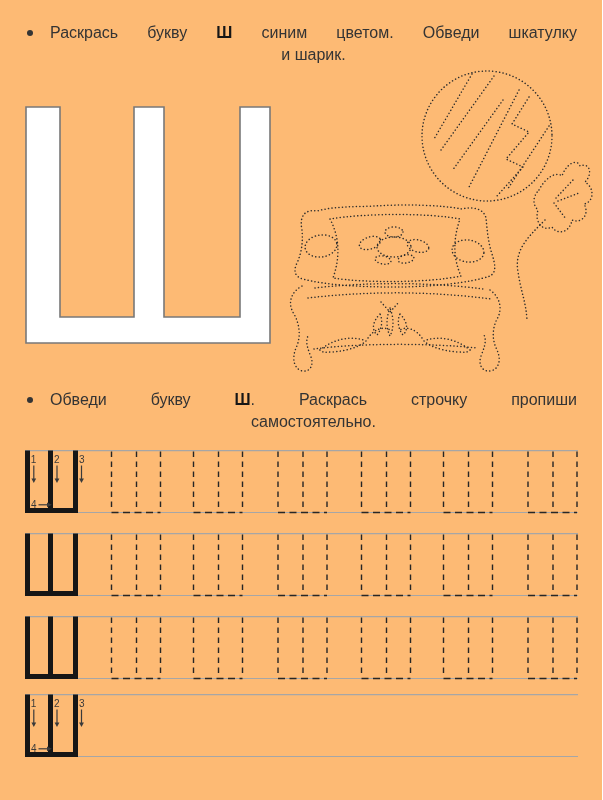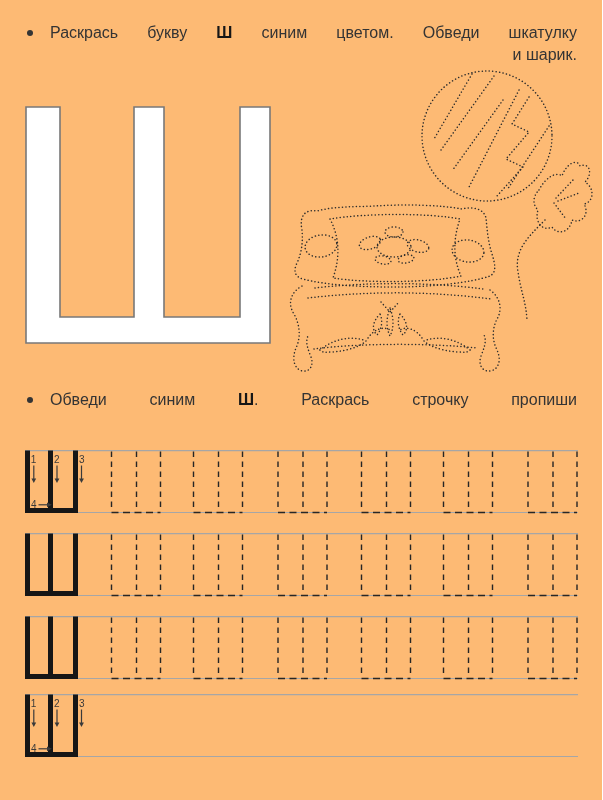--- a/index.html
+++ b/index.html
@@ -7,21 +7,21 @@
     position:relative;width:602px;height:800px;background:#fdba74;
     font-family:"Liberation Sans",sans-serif;overflow:hidden;
   }
   .instr{position:absolute;left:25px;width:552px;color:#343434;font-size:16px;line-height:22px;}
   .instr .bullet{
     position:absolute;left:2px;top:8px;width:6px;height:6px;border-radius:50%;
     background:#343434;
   }
   .instr .text{margin-left:25px;width:527px;}
   .jline{display:block;text-align:justify;text-align-last:justify;}
-  .nline{display:block;text-align:right;}
+  .nline{display:block;text-align:center;}
   .boldletter{font-weight:bold;color:#161616;}
   .abs{position:absolute;}
   svg{display:block;}
   .rowwrap{position:absolute;left:25px;}
 </style>
 </head>
 <body>
 
 <div class="page">
 
@@ -96,21 +96,22 @@
       <path d="M320,350 C333,339 352,335 366,341 C358,349 337,353 323,352 Z"></path>
       <path d="M470,350 C457,339 438,335 424,341 C432,349 453,353 467,352 Z"></path>
       <path d="M368,338 C374,329 384,326 390,330"></path>
       <path d="M422,338 C416,329 406,326 400,330"></path>
     </g>
   </svg>
 
   <div class="instr" style="top:389px;">
     <span class="bullet"></span>
     <div class="text">
-      <span class="jline"><span>Обведи синим </span><b class="boldletter">Ш</b><span>. Раскрась строчку пропиши</span></span>
+      <span class="jline"><span>Обведи букву </span><b class="boldletter">Ш</b><span>. Раскрась строчку пропиши</span></span>
+      <span class="nline">самостоятельно.</span>
     </div>
   </div>
 
   <div class="rowwrap" style="top:450px;">
       <svg width="554" height="66" viewBox="0 0 554 66">
         <line x1="0" y1="0.6" x2="553" y2="0.6" stroke="#a6a6a6" stroke-width="1.2"></line>
         <line x1="0" y1="62.5" x2="553" y2="62.5" stroke="#a6a6a6" stroke-width="1.2"></line>
         <g>
           <line x1="86.5" y1="1.5" x2="86.5" y2="61.5" stroke="#262626" stroke-width="1.4" stroke-dasharray="5.5 4.5"></line>
           <line x1="111.5" y1="1.5" x2="111.5" y2="61.5" stroke="#262626" stroke-width="1.4" stroke-dasharray="5.5 4.5"></line>

